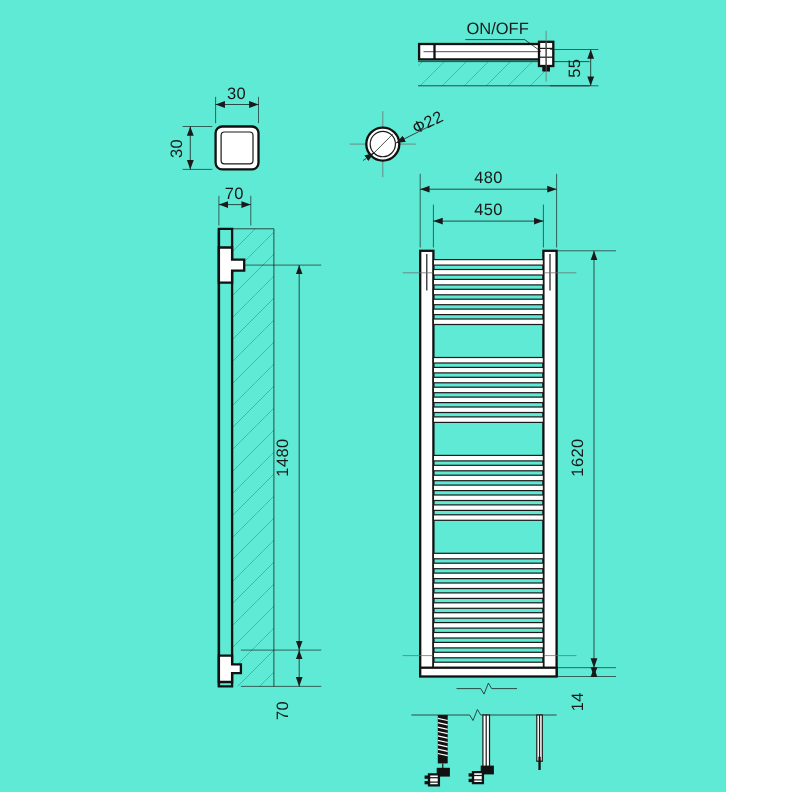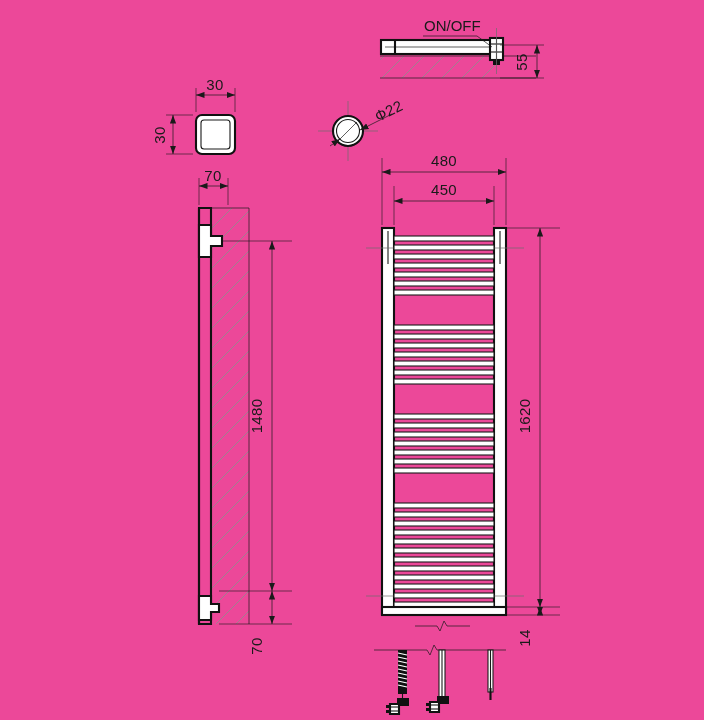--- a/index.html
+++ b/index.html
@@ -10,22 +10,21 @@
   body {
     width: 720px;
     height: 720px;
     font-family: "Liberation Sans", sans-serif;
     overflow: hidden;
   }
   #sheet {
     position: relative;
     width: 660px;
     height: 720px;
-    background: #ec4899;
-    padding-left: 44px;
+    background: #5eead4;
   }
   svg#drawing {
     position: absolute;
     left: 0;
     top: 0;
     width: 720px;
     height: 720px;
     display: block;
   }
   .dimtext {

